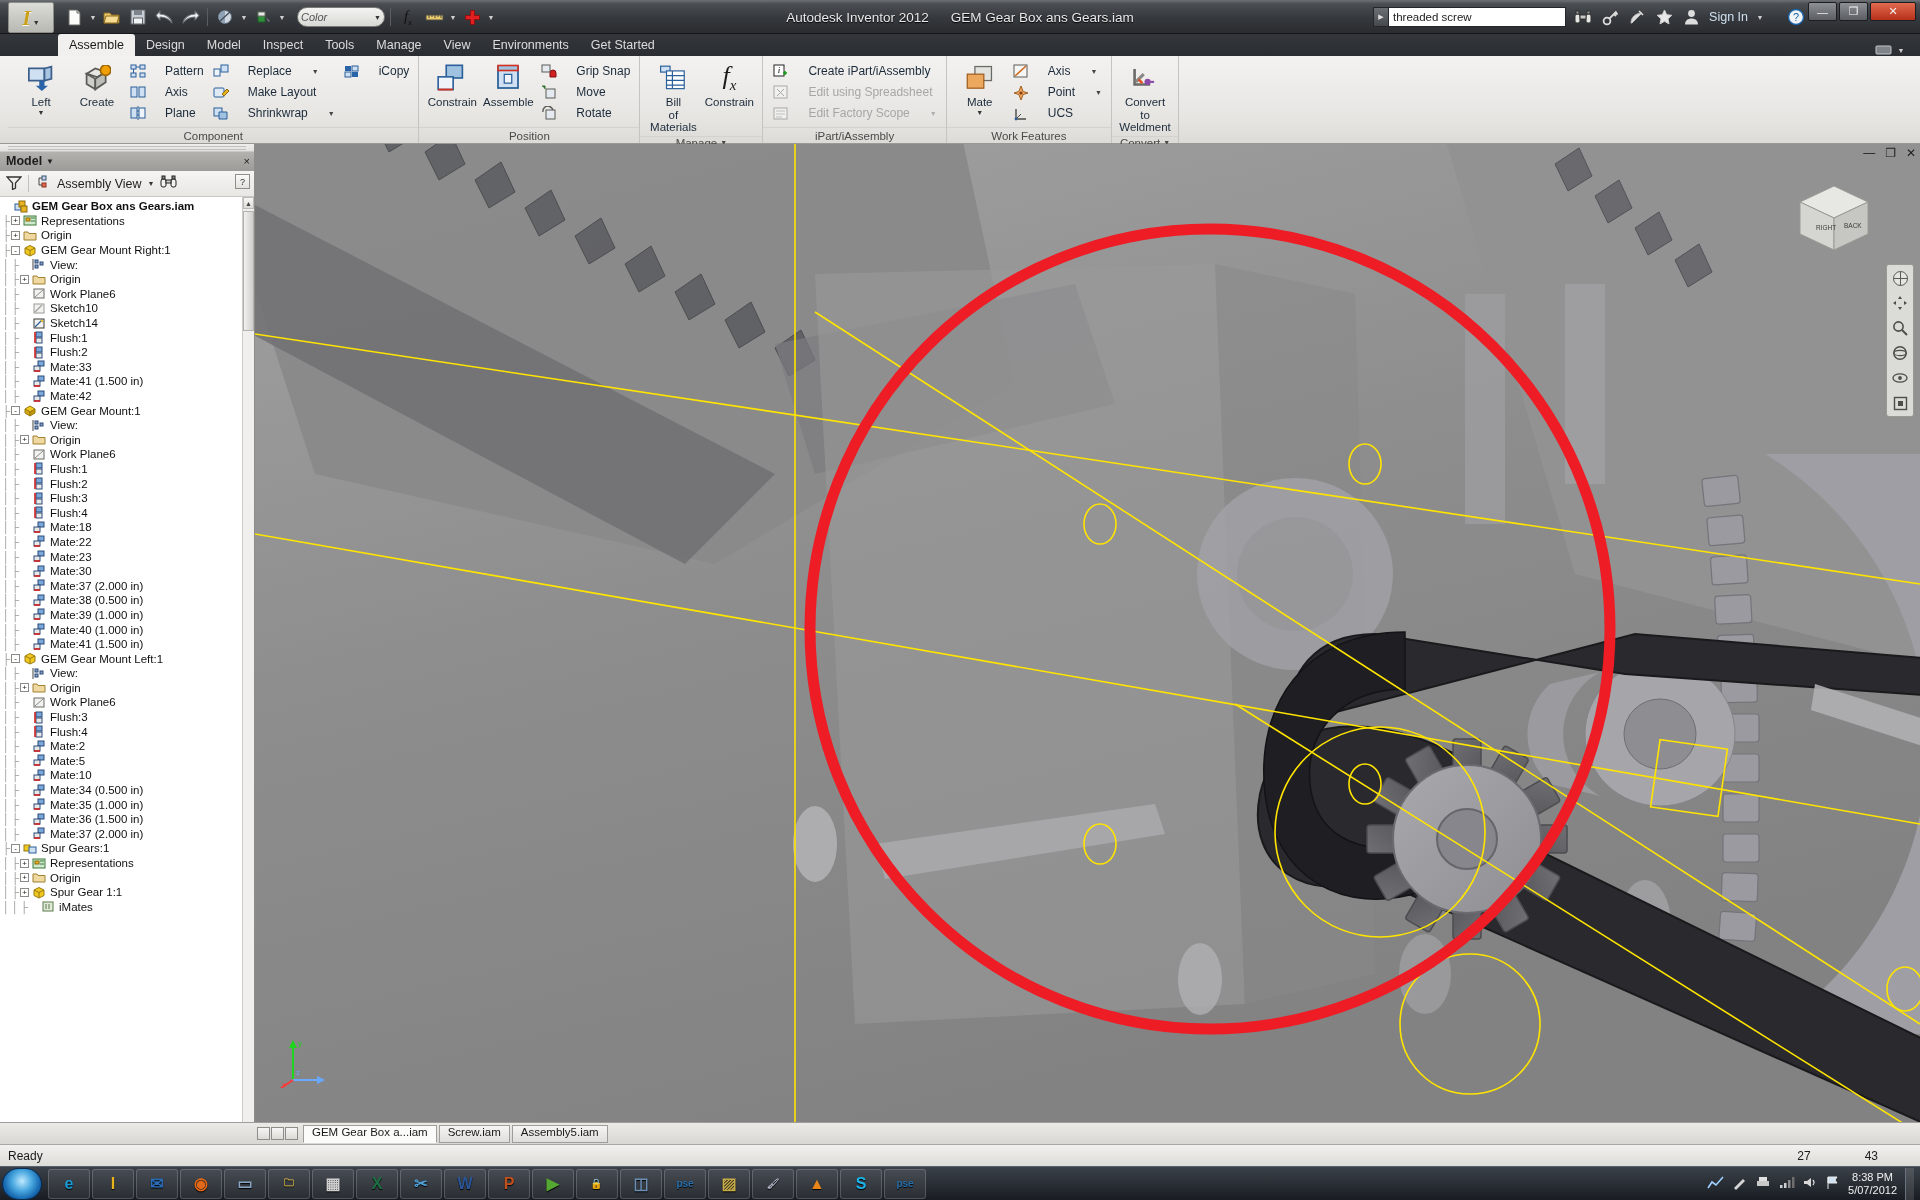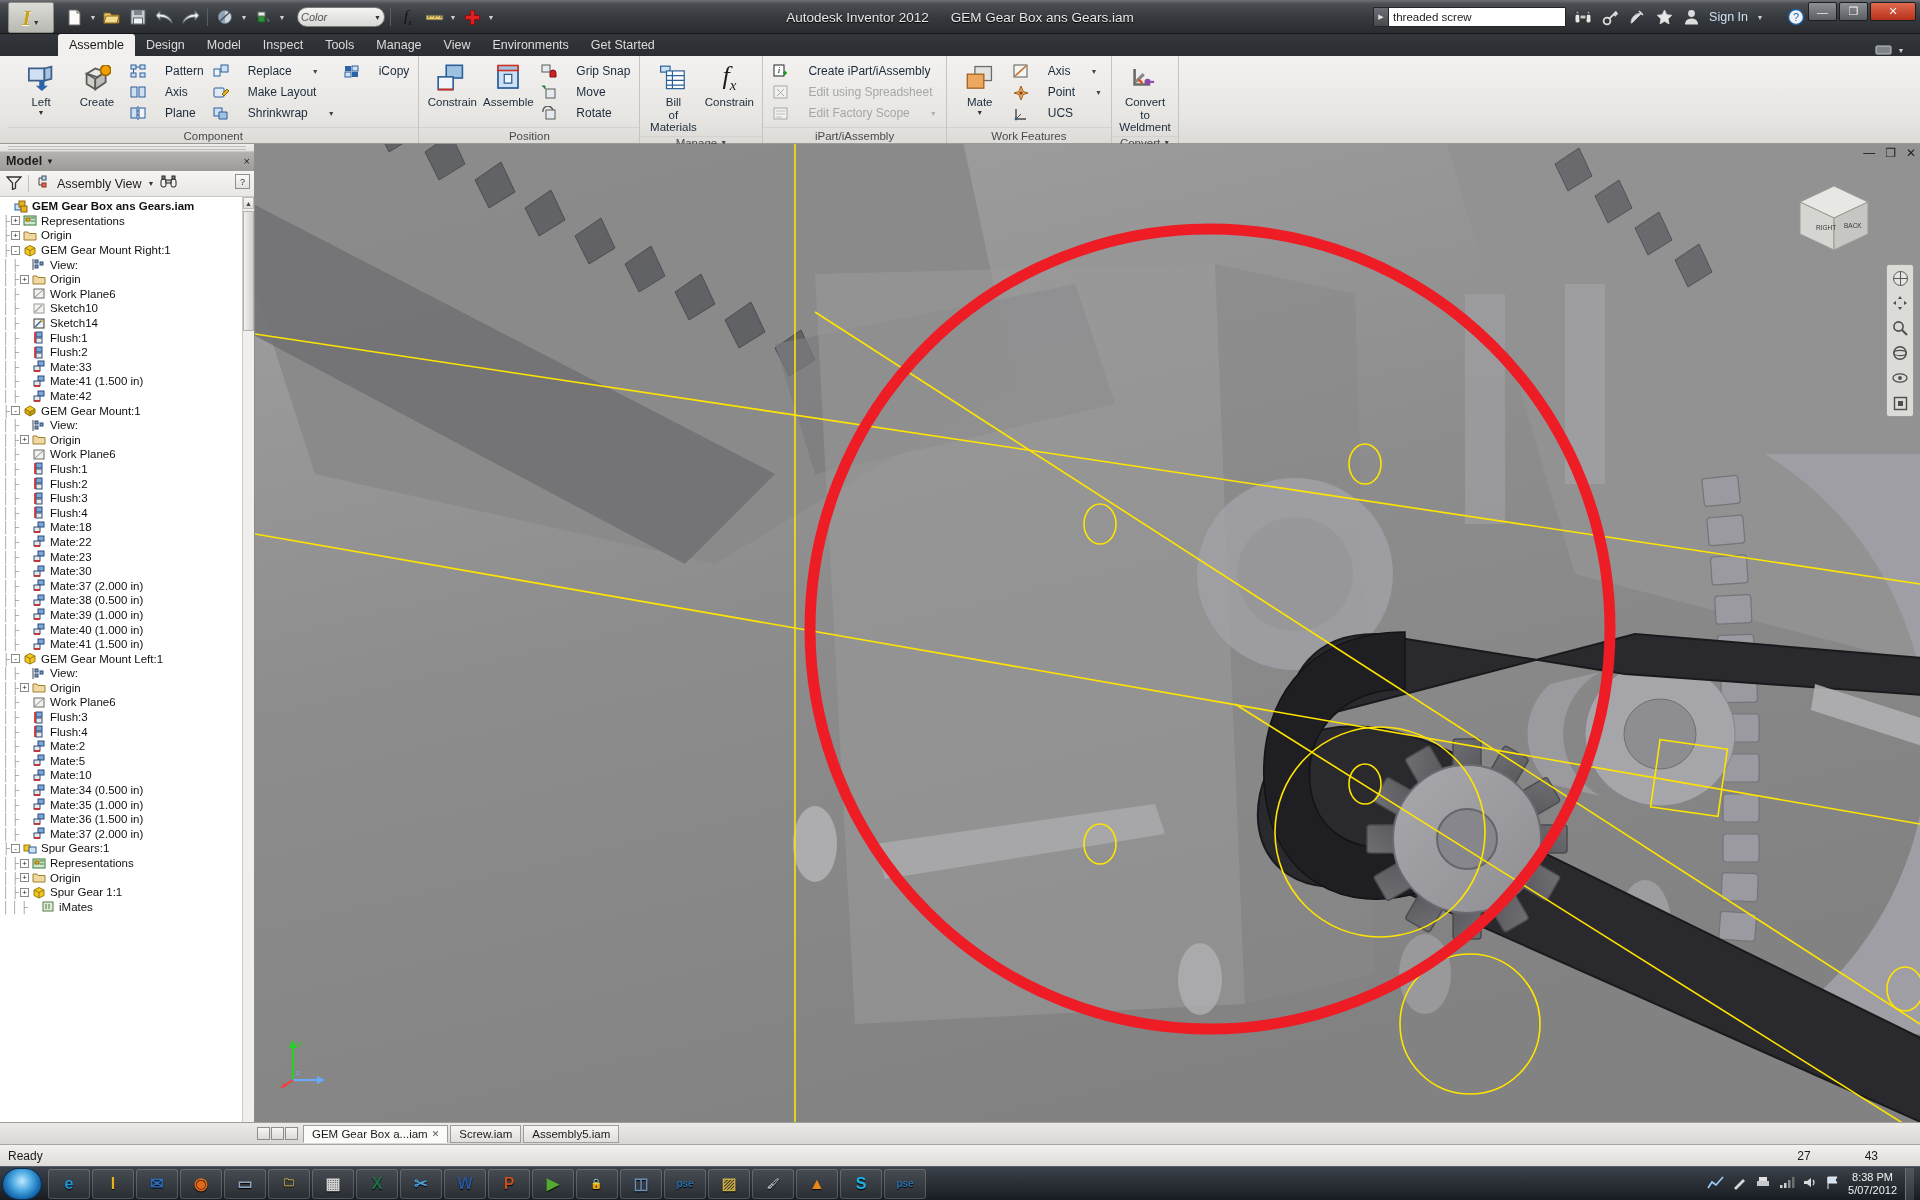--- a/index.html
+++ b/index.html
@@ -225,21 +225,21 @@
   }
   .dt-nav { display: flex; gap: 1px; margin-right: 5px; margin-left: 2px;}
   .dt-nav i {
     width: 13px; height: 13px; border: 1px solid #8e8d89; background: linear-gradient(180deg,#f7f6f4,#dcdad6);
     display: inline-block;
   }
   .dtab {
     height: 18px; padding: 0 8px; font-size: 11.5px; color: #1a1a1a;
     display: flex; align-items: center; gap: 4px;
     background: linear-gradient(180deg,#f6f5f3,#e0dedb);
-    border: 1px solid #9e9d99; margin-right: 2px;
+    border: 1px solid #9e9d99; margin-right: 2px; flex-direction: column;
   }
   .dtab.active { background: #fbfbfa; border-bottom-color:#fbfbfa; font-weight: normal; }
   .dtab .dclose { font-size: 9px; color: #555; }
 
   
   .statusbar {
     position: absolute; left: 0; bottom: 34px; width: 1920px; height: 22px;
     background: linear-gradient(180deg,#f2f1ef,#dedcd8);
     border-top: 1px solid #a8a7a3;
     display: flex; align-items: center; padding: 0 8px;

